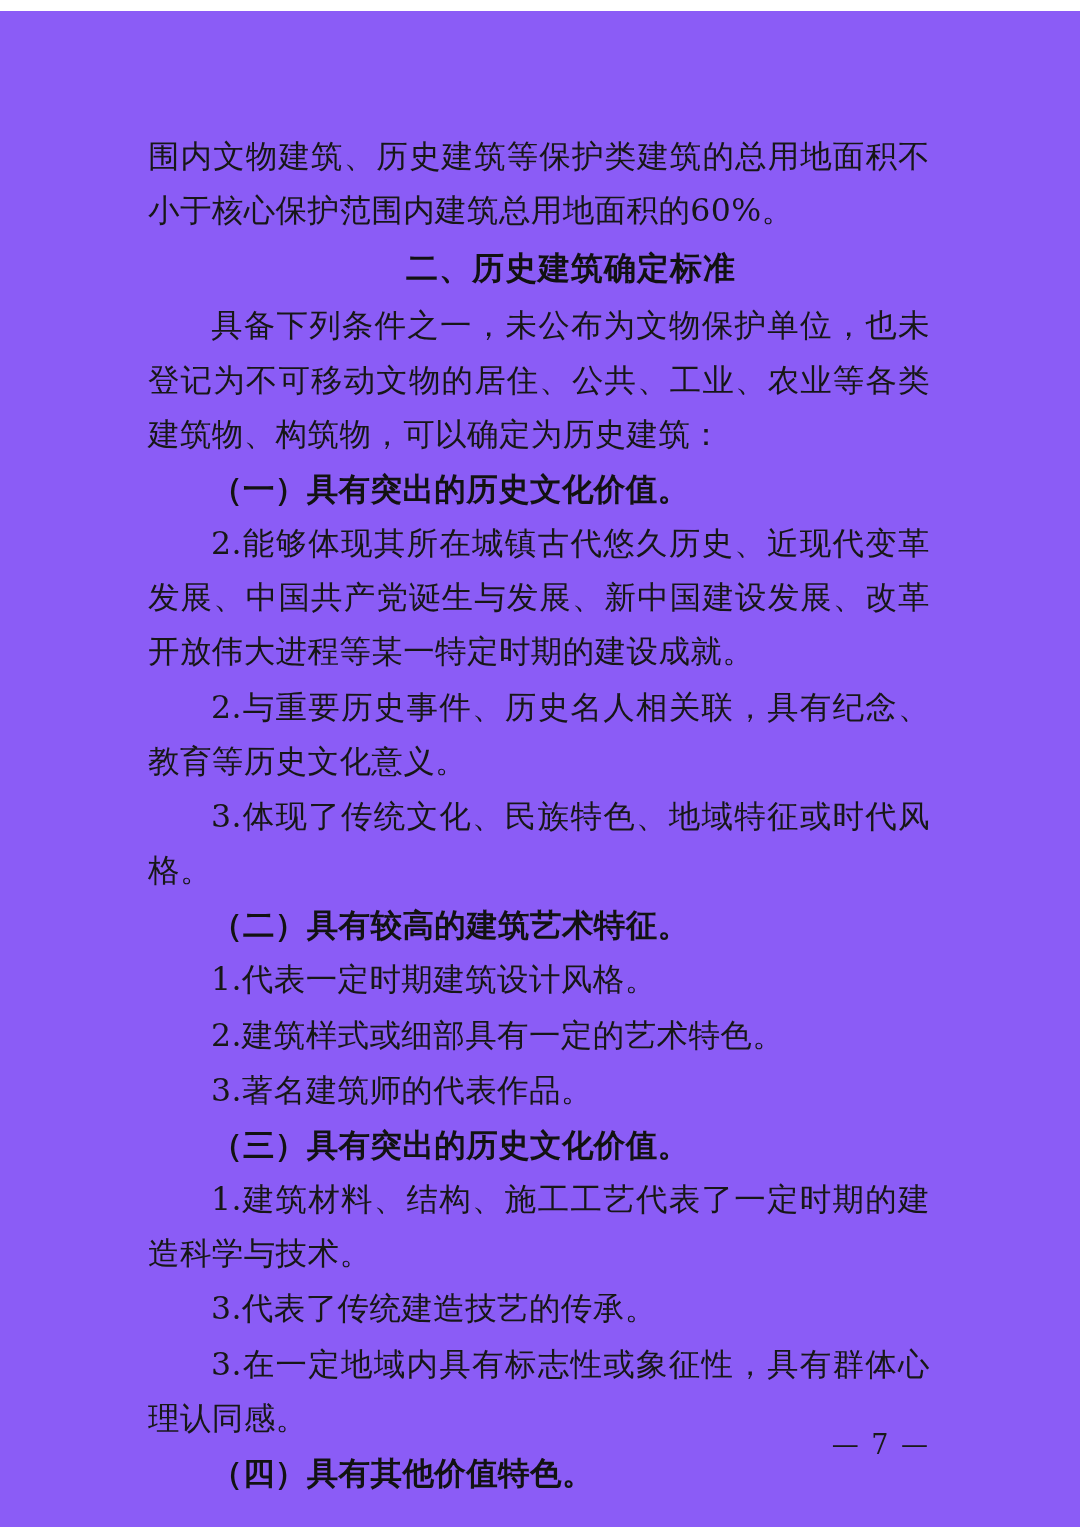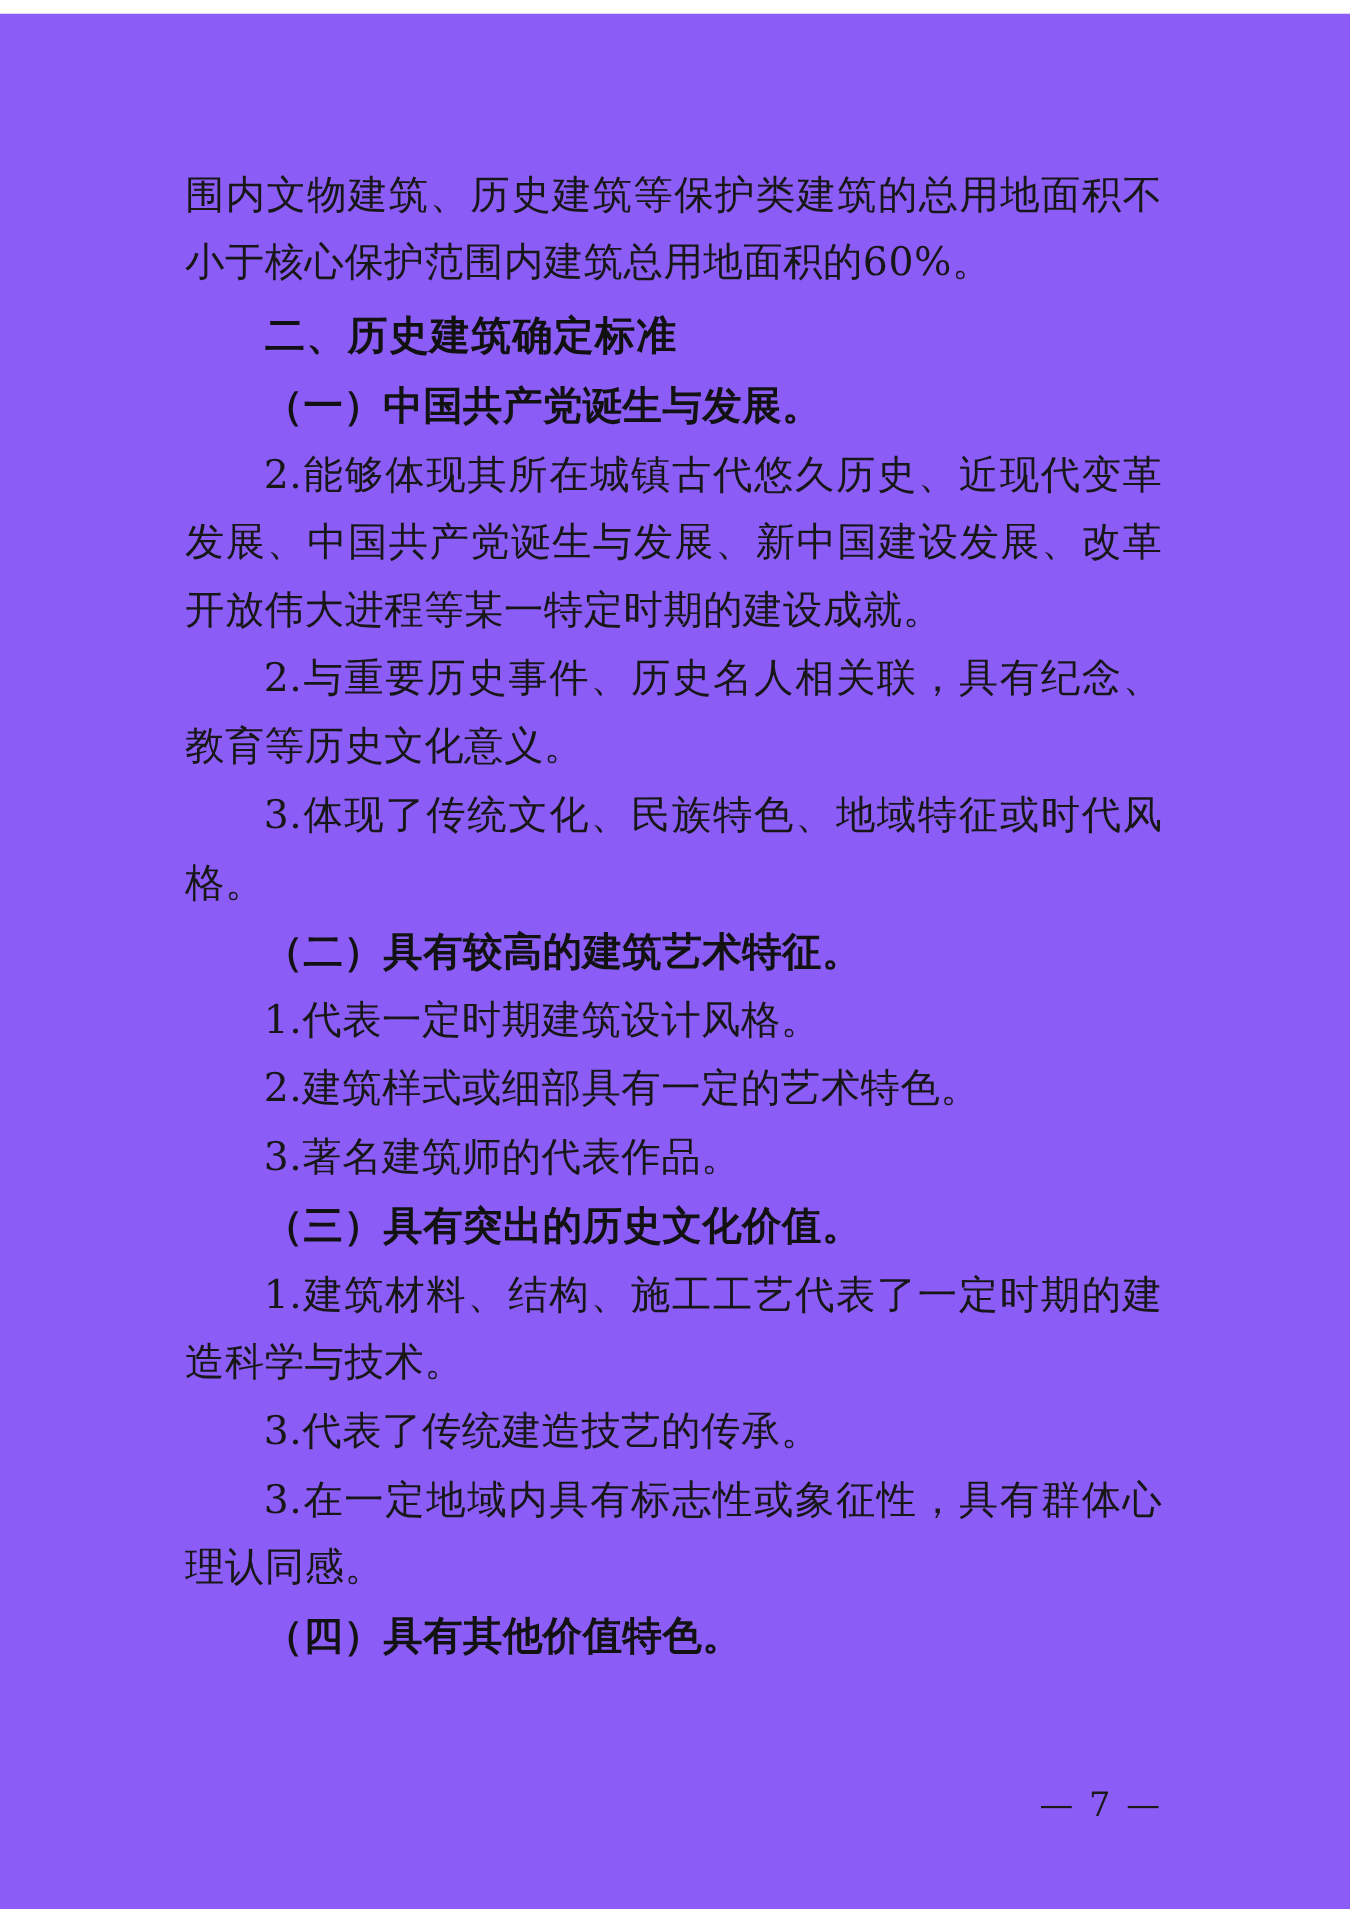--- a/index.html
+++ b/index.html
@@ -39,20 +39,21 @@
     text-indent: 2em;
   }
   .heading {
     font-size: 32px;
     line-height: 1.72;
     letter-spacing: 1px;
     font-weight: bold;
     text-indent: 2em;
     margin: 4px 0 2px 0;
     color: #111111;
+    text-align: center;
   }
   .subhead {
     font-size: 31.5px;
     line-height: 1.72;
     letter-spacing: 0.4px;
     font-weight: bold;
     text-indent: 2em;
     margin: 0;
     color: #121212;
   }
@@ -68,22 +69,23 @@
 </head>
 <body>
 
 <div class="page">
   <div class="content">
 
     <p class="para">围内文物建筑、历史建筑等保护类建筑的总用地面积不小于核心保护范围内建筑总用地面积的60%。</p>
 
     <p class="heading">二、历史建筑确定标准</p>
 
+    <p class="para indent">具备下列条件之一，未公布为文物保护单位，也未登记为不可移动文物的居住、公共、工业、农业等各类建筑物、构筑物，可以确定为历史建筑：</p>
 
-    <p class="subhead">（一）中国共产党诞生与发展。</p>
+    <p class="subhead">（一）具有突出的历史文化价值。</p>
 
     <p class="para indent">2.能够体现其所在城镇古代悠久历史、近现代变革发展、中国共产党诞生与发展、新中国建设发展、改革开放伟大进程等某一特定时期的建设成就。</p>
     <p class="para indent">2.与重要历史事件、历史名人相关联，具有纪念、教育等历史文化意义。</p>
     <p class="para indent">3.体现了传统文化、民族特色、地域特征或时代风格。</p>
 
     <p class="subhead">（二）具有较高的建筑艺术特征。</p>
 
     <p class="para indent">1.代表一定时期建筑设计风格。</p>
     <p class="para indent">2.建筑样式或细部具有一定的艺术特色。</p>
     <p class="para indent">3.著名建筑师的代表作品。</p>

